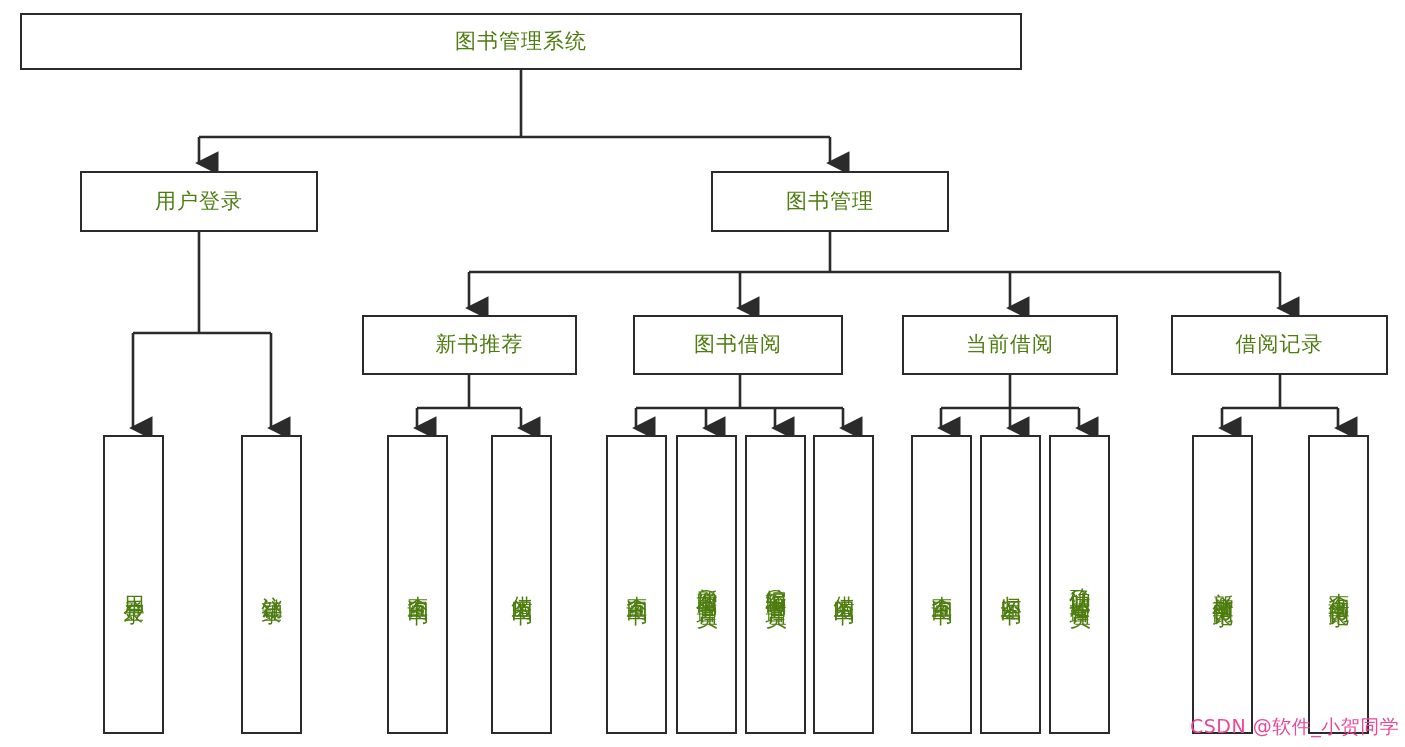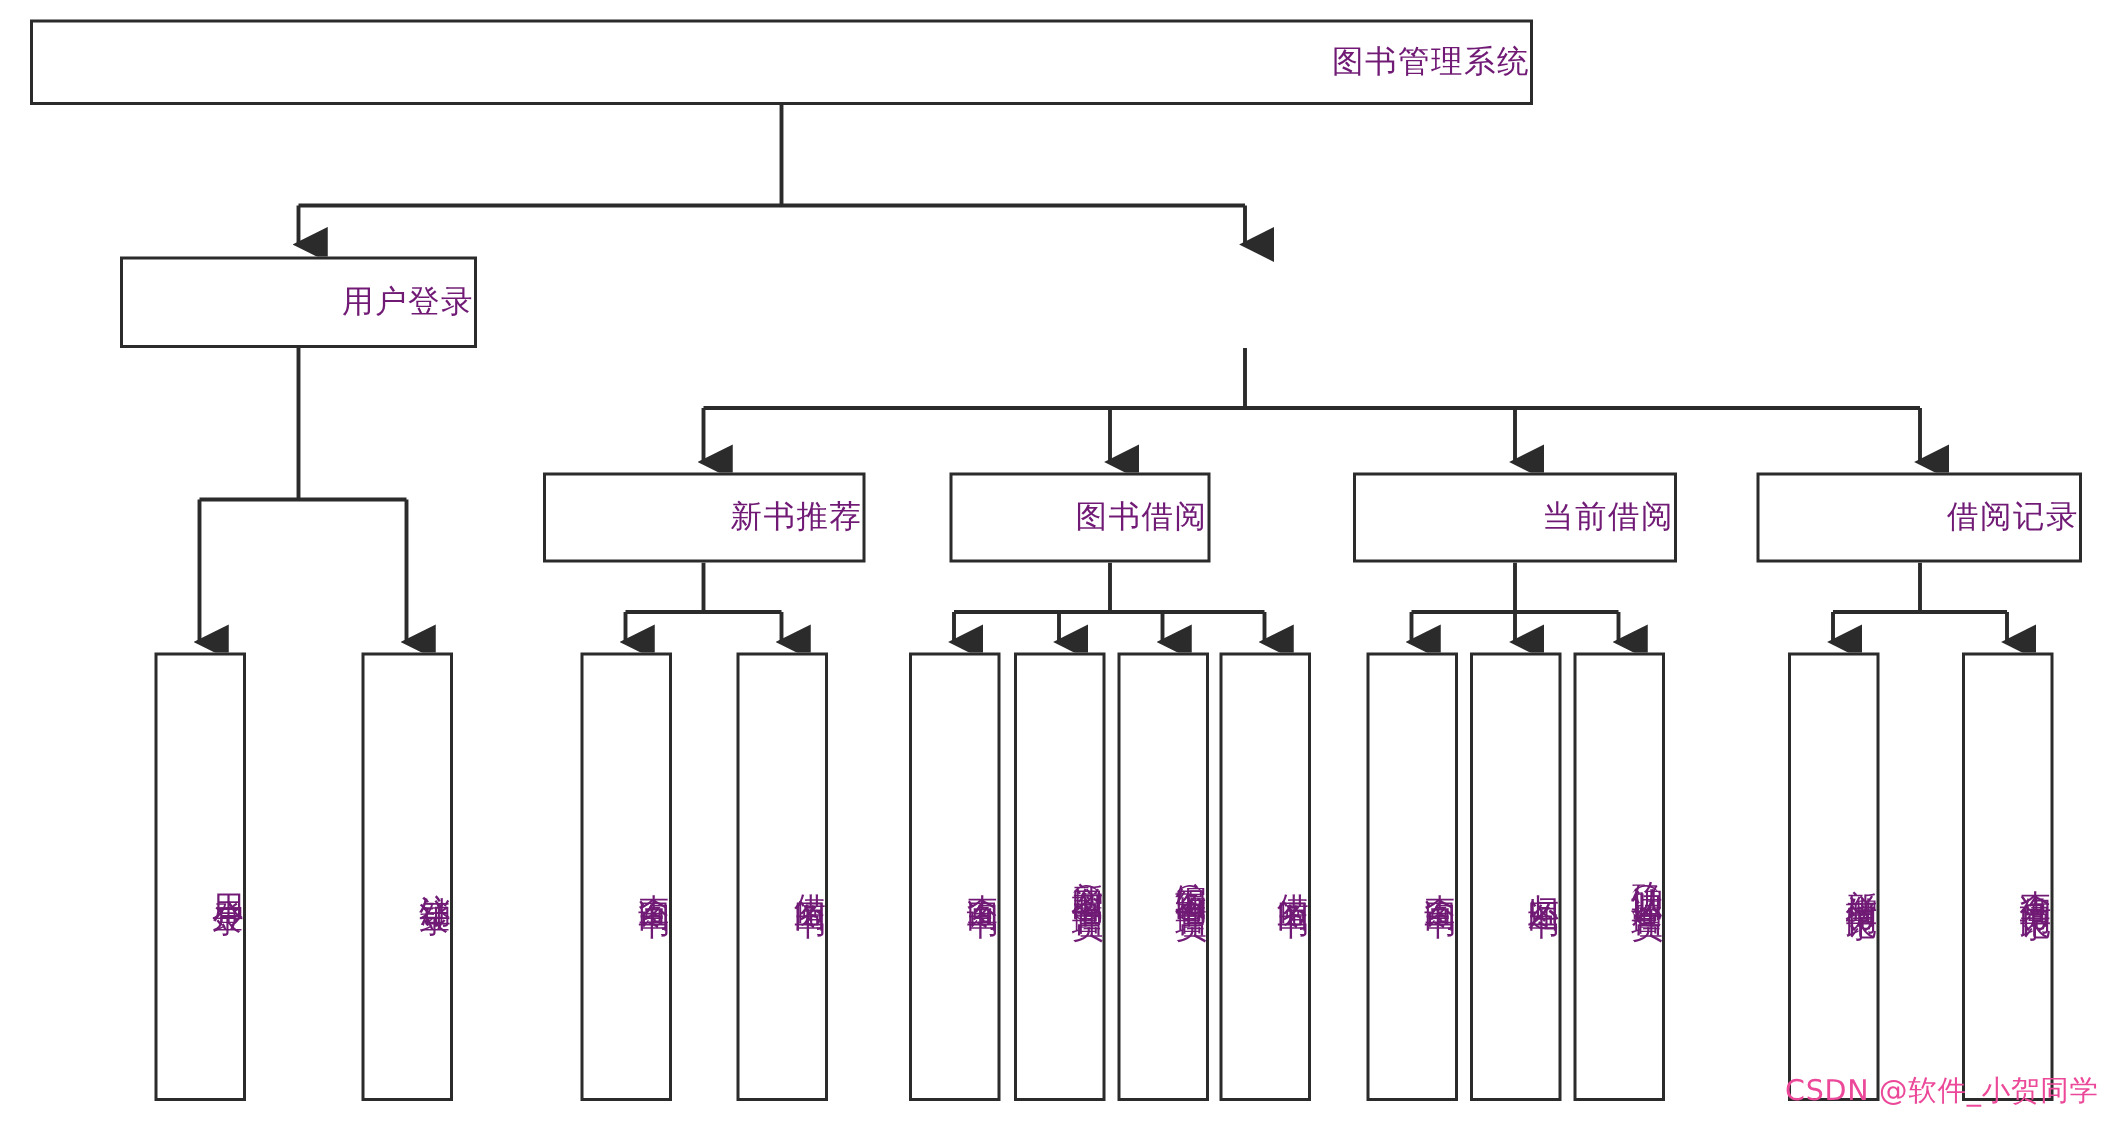--- a/index.html
+++ b/index.html
@@ -26,22 +26,22 @@
     height: 747px;
     pointer-events: none;
   }
   .node {
     position: absolute;
     box-sizing: border-box;
     border: 2px solid #2b2b2b;
     background: #ffffff;
     display: flex;
     align-items: center;
-    justify-content: flex-end;
-    color: #701a75;
+    justify-content: center;
+    color: #4d7c0f;
   }
   .node.horizontal {
     font-size: 21px;
     letter-spacing: 1px;
     line-height: 1.1;
   }
   .node.vertical {
     font-size: 21px;
   }
   .vlabel {
@@ -116,25 +116,28 @@
     </g>
   </svg>
 
   <div class="node horizontal" style="left:20px; top:13px; width:1002px; height:57px;">
     <span>图书管理系统</span>
   </div>
 
   <div class="node horizontal" style="left:80px; top:171px; width:238px; height:61px;">
     <span>用户登录</span>
   </div>
+  <div class="node horizontal" style="left:711px; top:171px; width:238px; height:61px;">
+    <span>图书管理</span>
+  </div>
 
   <div class="node horizontal" style="left:362px; top:315px; width:215px; height:60px;padding-left:20px;">
     <span>新书推荐</span>
   </div>
-  <div class="node horizontal" style="left:633px; top:315px; width:174px; height:60px;">
+  <div class="node horizontal" style="left:633px; top:315px; width:210px; height:60px;">
     <span>图书借阅</span>
   </div>
   <div class="node horizontal" style="left:902px; top:315px; width:216px; height:60px;">
     <span>当前借阅</span>
   </div>
   <div class="node horizontal" style="left:1171px; top:315px; width:217px; height:60px;">
     <span>借阅记录</span>
   </div>
 
   <div class="node vertical" style="left:103px; top:435px; width:61px; height:299px;">

